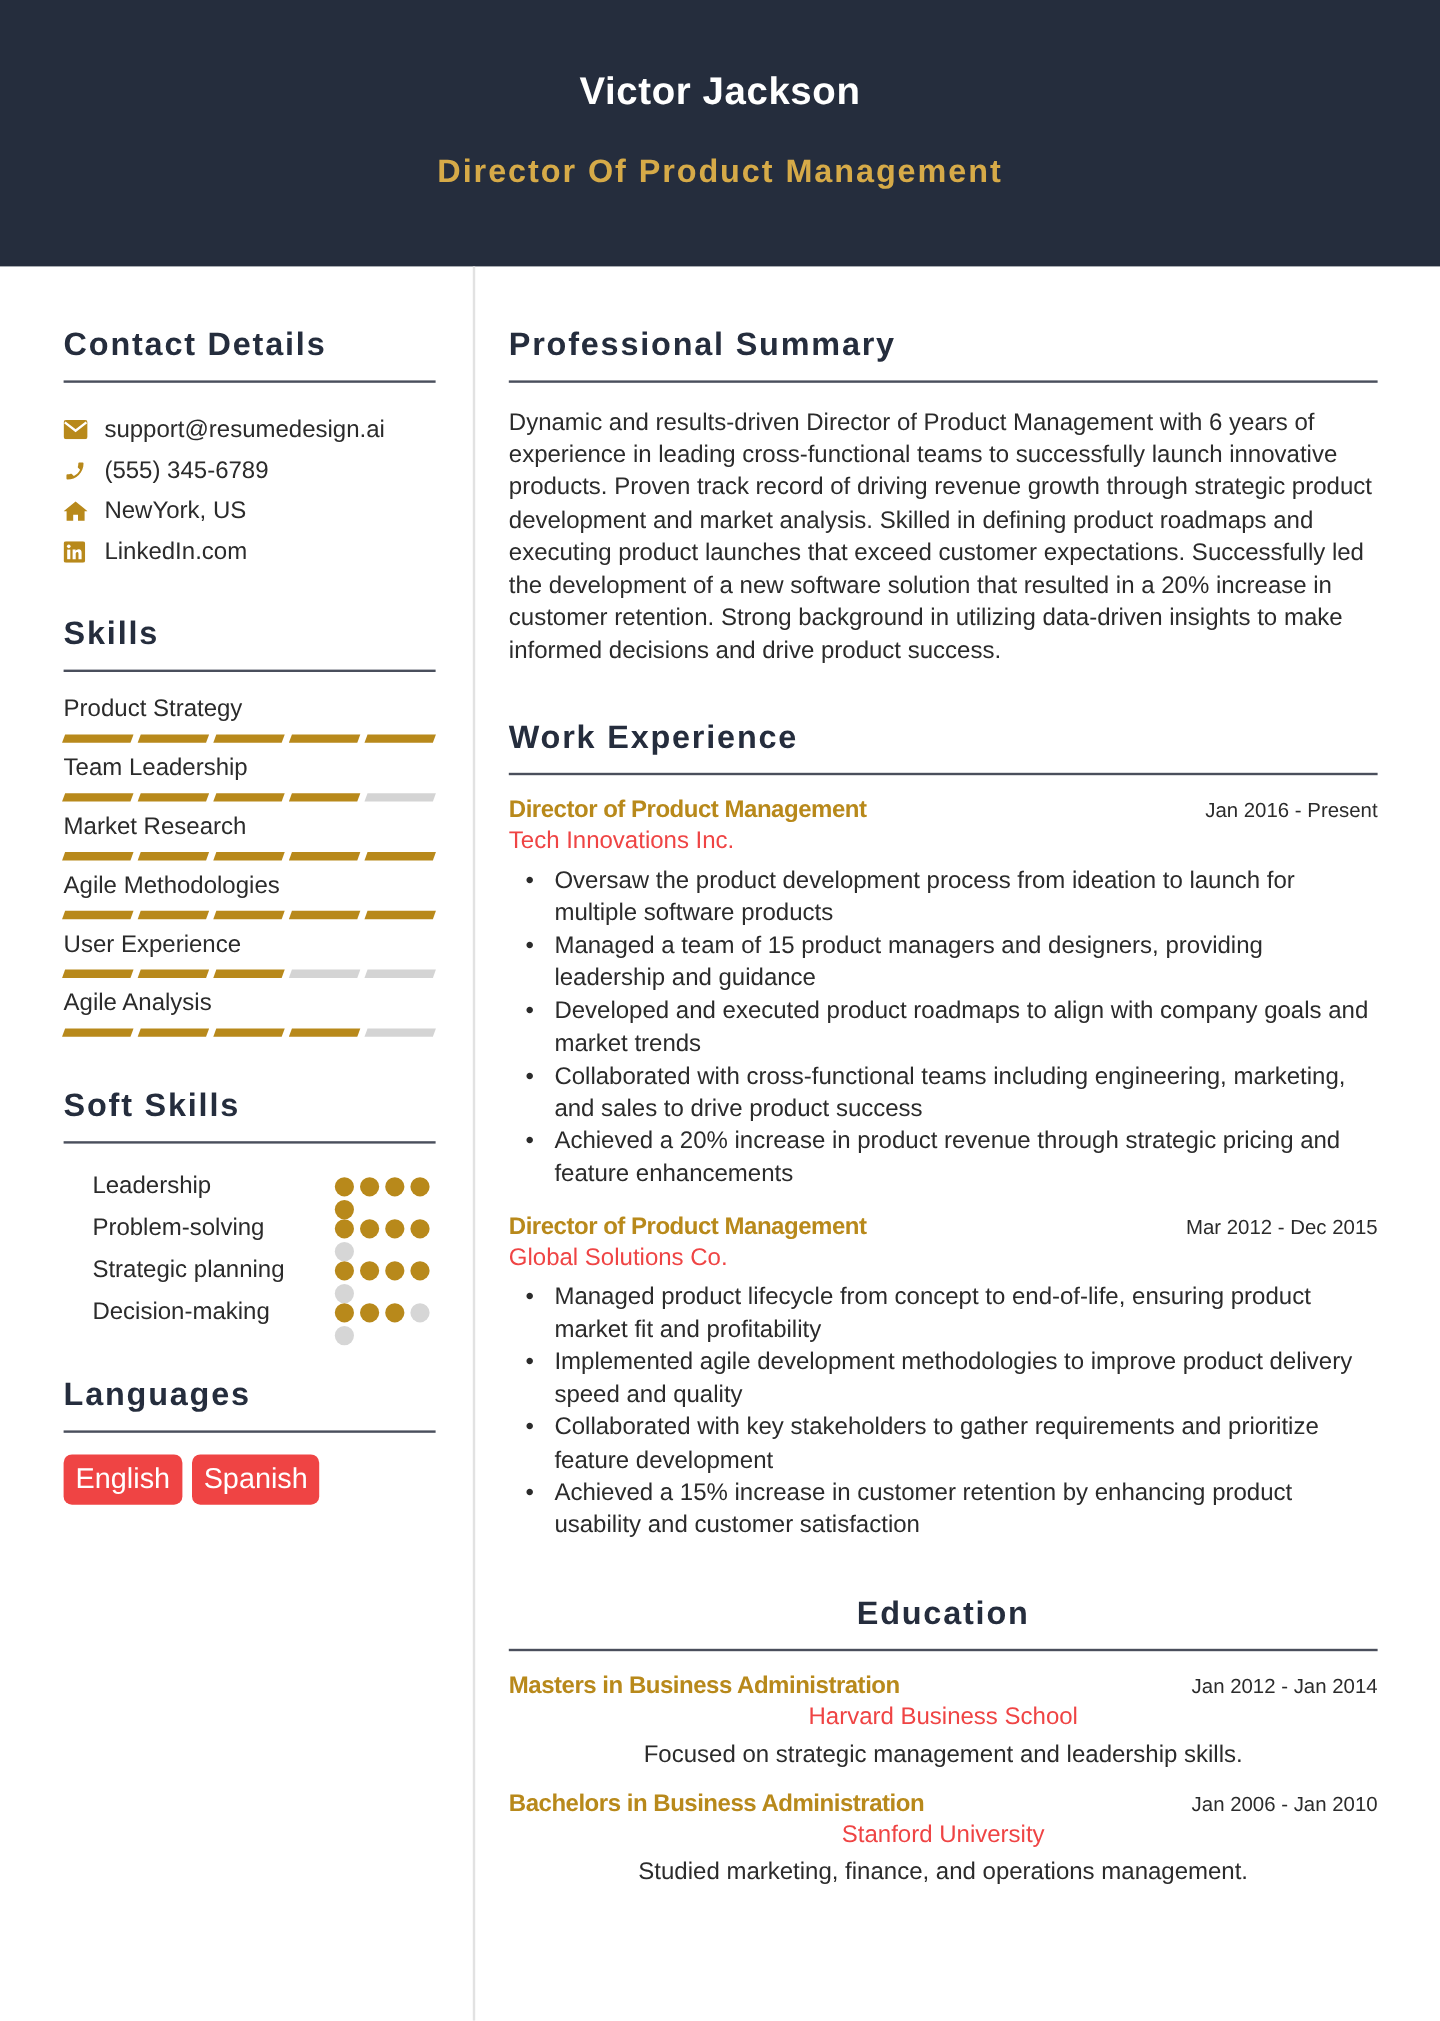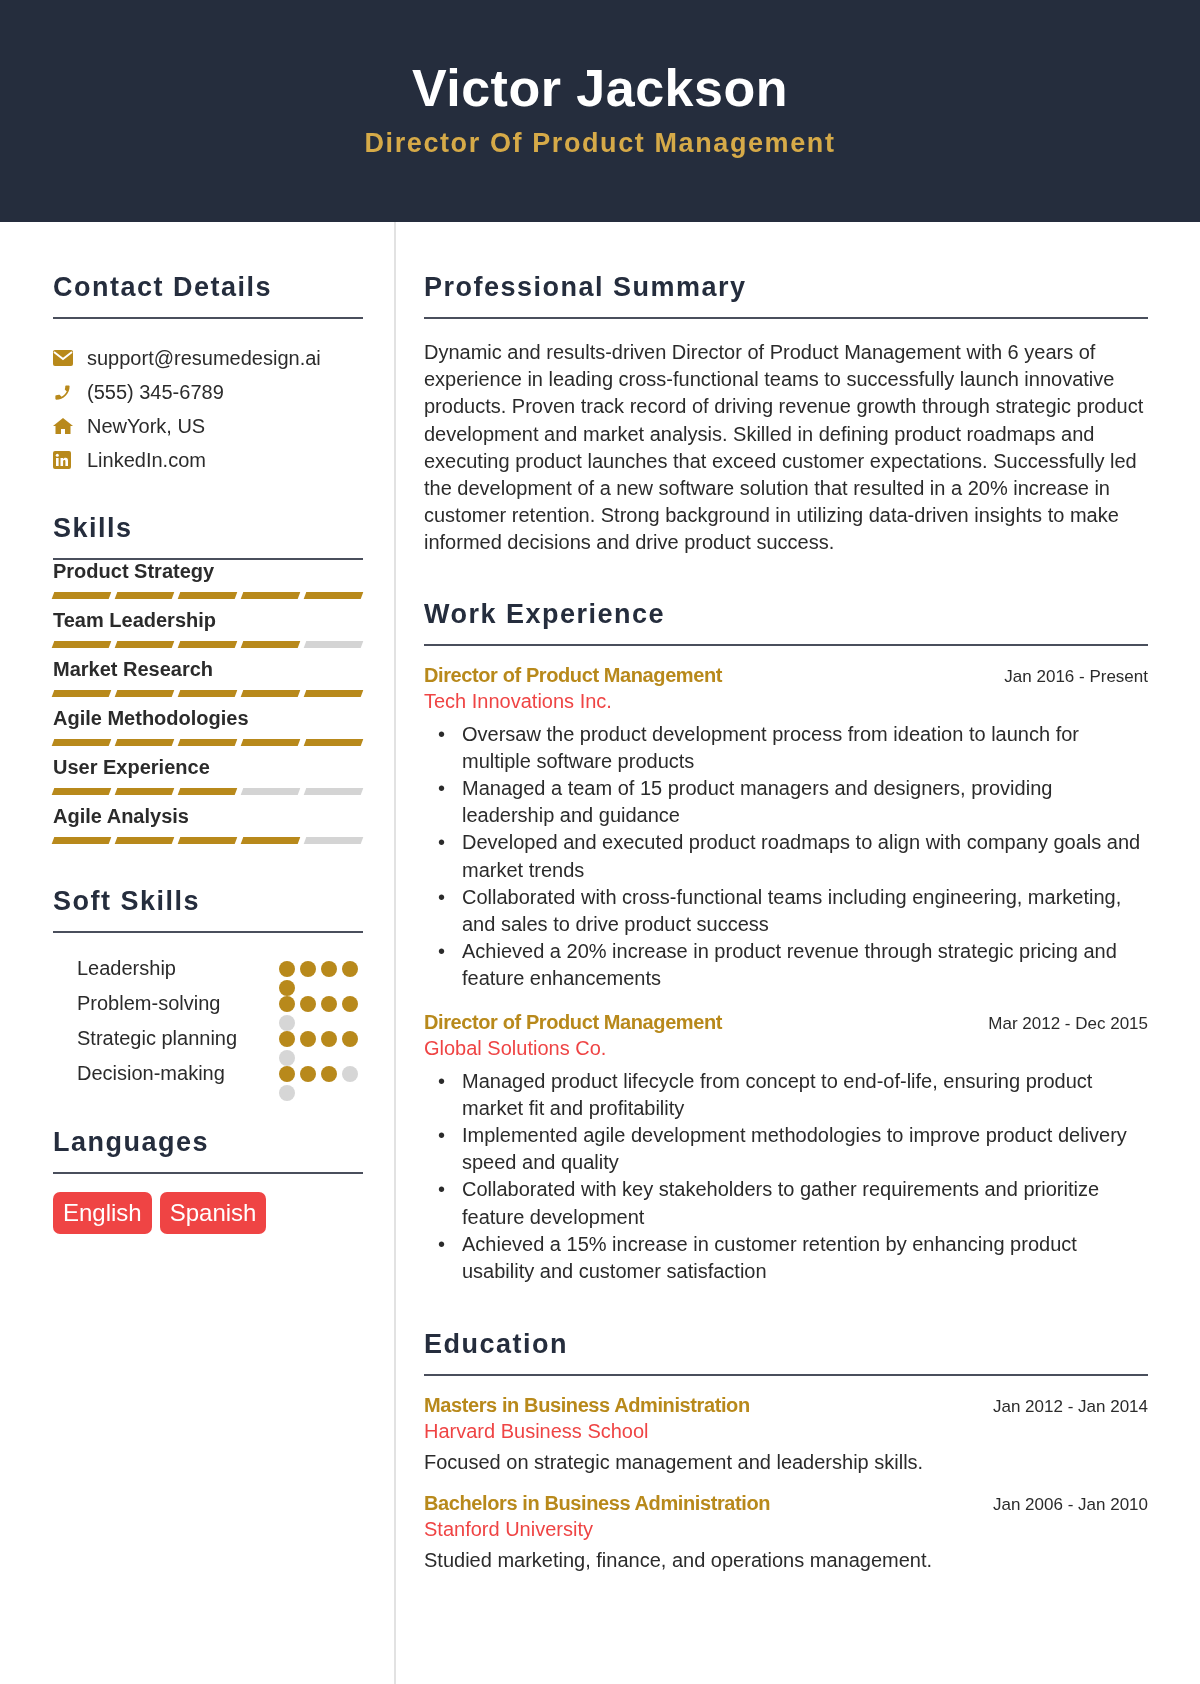--- a/index.html
+++ b/index.html
@@ -1,19 +1,19 @@
 <!DOCTYPE html>
 <html><head>
 <meta charset="utf-8">
 <style>
   * { box-sizing: border-box; margin: 0; padding: 0; }
   html, body { width: 1200px; height: 1684px; background: #ffffff; overflow: hidden; }
   body { font-family: "Liberation Sans", "DejaVu Sans", sans-serif; color: #2b2b2b; position: relative; }
   .header { position: absolute; left: 0; top: 0; width: 1200px; height: 222px; background: #252d3d; text-align: center; }
-  .name { position: absolute; top: 58px; left: 0; width: 100%; font-size: 52px; font-weight: bold; color: #ffffff; letter-spacing: 0.5px; }
+  .name { position: absolute; top: 58px; left: 0; width: 100%; font-size: 32px; font-weight: bold; color: #ffffff; letter-spacing: 0.5px; }
   .title { position: absolute; top: 128px; left: 0; width: 100%; font-size: 27px; font-weight: bold; color: #d6aa48; letter-spacing: 1.6px; }
   .divider-v { position: absolute; left: 394px; top: 222px; width: 2px; height: 1462px; background: #e2e2e2; }
   .left { position: absolute; left: 53px; top: 222px; width: 310px; }
   .right { position: absolute; left: 424px; top: 222px; width: 724px; }
   .sec-title { font-size: 27px; font-weight: bold; color: #252d3d; letter-spacing: 1.5px; margin-top: 36px; }
   .sec-rule { height: 2px; background: #4a4f5c; margin-top: 14px; }
   .contact { margin-top: 22px; }
   .contact-row { display: flex; align-items: center; height: 34px; font-size: 20px; color: #2b2b2b; }
   .contact-row .ic { width: 34px; display: flex; align-items: center; }
   .skill-label { font-size: 20px; color: #2b2b2b; height: 27px; }
@@ -90,21 +90,21 @@
             </svg>
         </span>
         <span>LinkedIn.com</span>
       </div>
     </div>
   </section>
 
   <section style="margin-top:26px;">
     <div class="sec-title">Skills</div>
     <div class="sec-rule"></div>
-    <div id="skills-list" style="font-weight:bold;">
+    <div id="skills-list" style="margin-top:20px;">
         <div>
           <div class="skill-label">Product Strategy</div>
           <div class="bars">
             <span class="bar on"></span>
             <span class="bar on"></span>
             <span class="bar on"></span>
             <span class="bar on"></span>
             <span class="bar on"></span>
           </div>
         </div>
@@ -252,21 +252,21 @@
           <ul class="bullets">
             <li>Managed product lifecycle from concept to end-of-life, ensuring product market fit and profitability</li>
             <li>Implemented agile development methodologies to improve product delivery speed and quality</li>
             <li>Collaborated with key stakeholders to gather requirements and prioritize feature development</li>
             <li>Achieved a 15% increase in customer retention by enhancing product usability and customer satisfaction</li>
           </ul>
         </div>
       </div>
   </section>
 
-  <section style="margin-top:44px;">
+  <section style="margin-top:44px;text-align:center;">
     <div class="sec-title">Education</div>
     <div class="sec-rule"></div>
     <div id="edu-list">
         <div class="job">
           <div class="job-head">
             <span class="job-title">Masters in Business Administration</span>
             <span class="job-date">Jan 2012 - Jan 2014</span>
           </div>
           <div class="job-company">Harvard Business School</div>
           <div class="edu-desc">Focused on strategic management and leadership skills.</div>

